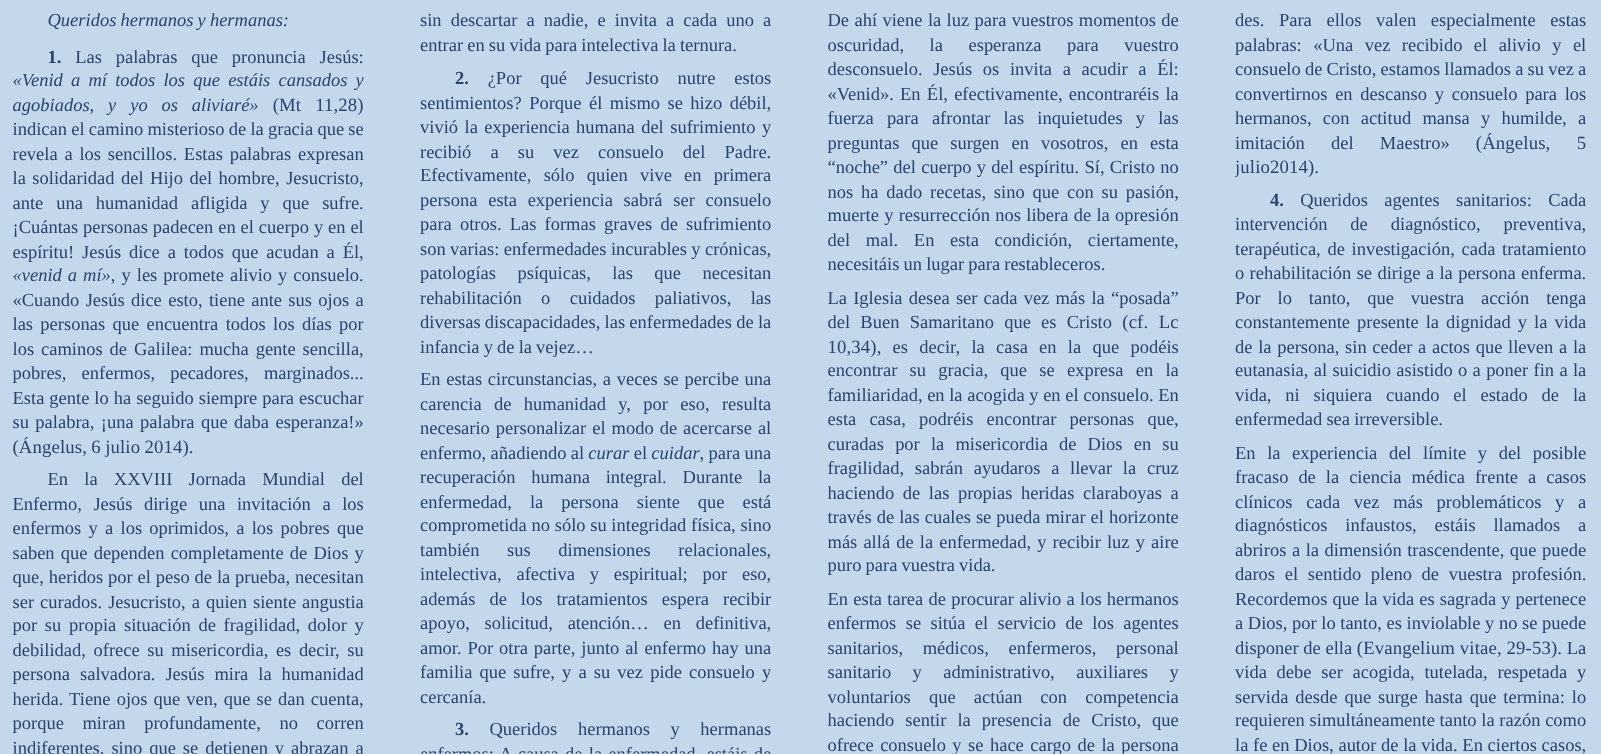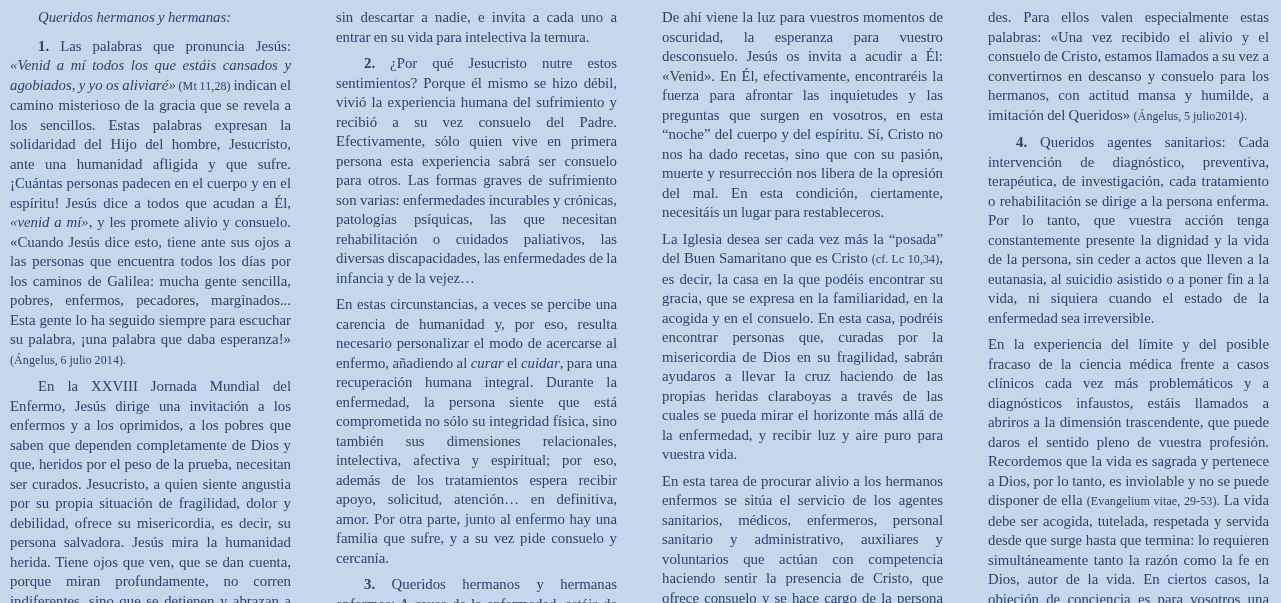--- a/index.html
+++ b/index.html
@@ -41,21 +41,21 @@
   .salutation {
     font-style: italic;
     text-indent: 28px;
     margin-bottom: 9px;
   }
   .indent { text-indent: 28px; }
   .noindent { text-indent: 0; }
   .run-normal { font-style: normal; }
   .run-italic { font-style: italic; }
   .run-bold { font-weight: bold; }
-  .run-ref { font-size: 12px; letter-spacing: 0.1px; }
+  .run-ref { font-size: 15px; letter-spacing: 0.1px; }
 </style>
 </head>
 <body>
 
 <div class="page">
   <div class="column">
       <p class="para salutation"><span class="run-italic">Queridos hermanos y hermanas:</span></p>
       <p class="para indent"><span class="run-bold">1. </span><span class="run-normal">Las palabras que pronuncia Jesús: </span><span class="run-italic">«Venid a mí todos los que estáis cansados y agobiados, y yo os aliviaré»</span><span class="run-ref"> (Mt 11,28) </span><span class="run-normal">indican el camino misterioso de la gracia que se revela a los sencillos. Estas palabras expresan la solidaridad del Hijo del hombre, Jesucristo, ante una humanidad afligida y que sufre. ¡Cuántas personas padecen en el cuerpo y en el espíritu! Jesús dice a todos que acudan a Él, </span><span class="run-italic">«venid a mí»</span><span class="run-normal">, y les promete alivio y consuelo. «Cuando Jesús dice esto, tiene ante sus ojos a las personas que encuentra todos los días por los caminos de Galilea: mucha gente sencilla, pobres, enfermos, pecadores, marginados...  Esta gente lo ha seguido siempre para escuchar su palabra, ¡una palabra que daba esperanza!» </span><span class="run-ref">(Ángelus, 6 julio 2014).</span></p>
       <p class="para indent"><span class="run-normal">En la XXVIII Jornada Mundial del Enfermo, Jesús dirige una invitación a los enfermos y a los oprimidos, a los pobres que saben que dependen completamente de Dios y que, heridos por el peso de la prueba, necesitan ser curados. Jesucristo, a quien siente angustia por su propia situación de fragilidad, dolor y debilidad, ofrece su misericordia, es decir, su persona salvadora. Jesús mira la humanidad herida. Tiene ojos que ven, que se dan cuenta, porque miran profundamente, no corren indiferentes, sino que se detienen y abrazan a todo el hombre, a cada hombre en su condición de salud,</span></p>
     </div>
@@ -64,17 +64,17 @@
       <p class="para indent"><span class="run-bold">2. </span><span class="run-normal">¿Por qué Jesucristo nutre estos sentimientos? Porque él mismo se hizo débil, vivió la experiencia humana del sufrimiento y recibió a su vez consuelo del Padre. Efectivamente, sólo quien vive en primera persona esta experiencia sabrá ser consuelo para otros. Las formas graves de sufrimiento son varias: enfermedades incurables y crónicas, patologías psíquicas, las que necesitan rehabilitación o cuidados paliativos, las diversas discapacidades, las enfermedades de la infancia y de la vejez…</span></p>
       <p class="para noindent"><span class="run-normal">En estas circunstancias, a veces se percibe una carencia de humanidad y, por eso, resulta necesario personalizar el modo de acercarse al enfermo, añadiendo al </span><span class="run-italic">curar</span><span class="run-normal"> el </span><span class="run-italic">cuidar</span><span class="run-normal">, para una recuperación humana integral. Durante la enfermedad, la persona siente que está comprometida no sólo su integridad física, sino también sus dimensiones relacionales, intelectiva, afectiva y espiritual; por eso, además de los tratamientos espera recibir apoyo, solicitud, atención… en definitiva, amor. Por otra parte, junto al enfermo hay una familia que sufre, y a su vez pide consuelo y cercanía.</span></p>
       <p class="para indent"><span class="run-bold">3. </span><span class="run-normal">Queridos hermanos y hermanas enfermos: A causa de la enfermedad, estáis de modo particular entre quienes, “cansados y agobiados”, atraen la mirada y el corazón de Jesús.</span></p>
     </div>
   <div class="column">
       <p class="para noindent"><span class="run-normal">De ahí viene la luz para vuestros momentos de oscuridad, la esperanza para vuestro desconsuelo. Jesús os invita a acudir a Él: «Venid». En Él, efectivamente, encontraréis la fuerza para afrontar las inquietudes y las preguntas que surgen en vosotros, en esta “noche” del cuerpo y del espíritu. Sí, Cristo no nos ha dado recetas, sino que con su pasión, muerte y resurrección nos libera de la opresión del mal. En esta condición, ciertamente, necesitáis un lugar para restableceros.</span></p>
       <p class="para noindent"><span class="run-normal">La Iglesia desea ser cada vez más la “posada” del Buen Samaritano que es Cristo </span><span class="run-ref">(cf. Lc 10,34)</span><span class="run-normal">, es decir, la casa en la que podéis encontrar su gracia, que se expresa en la familiaridad, en la acogida y en el consuelo. En esta casa, podréis encontrar personas que, curadas por la misericordia de Dios en su fragilidad, sabrán ayudaros a llevar la cruz haciendo de las propias heridas claraboyas a través de las cuales se pueda mirar el horizonte más allá de la enfermedad, y recibir luz y aire puro para vuestra vida.</span></p>
       <p class="para noindent"><span class="run-normal">En esta tarea de procurar alivio a los hermanos enfermos se sitúa el servicio de los agentes sanitarios, médicos, enfermeros, personal sanitario y administrativo, auxiliares y voluntarios que actúan con competencia haciendo sentir la presencia de Cristo, que ofrece consuelo y se hace cargo de la persona enferma curando sus heridas. Sin embargo, ellos son también hombres y mujeres con sus fragilidades y sus enfermeda-</span></p>
     </div>
   <div class="column">
-      <p class="para noindent"><span class="run-normal">des. Para ellos valen especialmente estas palabras: «Una vez recibido el alivio y el consuelo de Cristo, estamos llamados a su vez a convertirnos en descanso y consuelo para los hermanos, con actitud mansa y humilde, a imitación del Queridos» </span><span class="run-ref">(Ángelus, 5 julio2014).</span></p>
+      <p class="para noindent"><span class="run-normal">des. Para ellos valen especialmente estas palabras: «Una vez recibido el alivio y el consuelo de Cristo, estamos llamados a su vez a convertirnos en descanso y consuelo para los hermanos, con actitud mansa y humilde, a imitación del Maestro» </span><span class="run-ref">(Ángelus, 5 julio2014).</span></p>
       <p class="para indent"><span class="run-bold">4. </span><span class="run-normal">Queridos agentes sanitarios: Cada intervención de diagnóstico, preventiva, terapéutica, de investigación, cada tratamiento o rehabilitación se dirige a la persona enferma. Por lo tanto, que vuestra acción tenga constantemente presente la dignidad y la vida de la persona, sin ceder a actos que lleven a la eutanasia, al suicidio asistido o a poner fin a la vida, ni siquiera cuando el estado de la enfermedad sea irreversible.</span></p>
       <p class="para noindent"><span class="run-normal">En la experiencia del límite y del posible fracaso de la ciencia médica frente a casos clínicos cada vez más problemáticos y a diagnósticos infaustos, estáis llamados a abriros a la dimensión trascendente, que puede daros el sentido pleno de vuestra profesión. Recordemos que la vida es sagrada y pertenece a Dios, por lo tanto, es inviolable y no se puede disponer de ella </span><span class="run-ref">(Evangelium vitae, 29-53).</span><span class="run-normal"> La vida debe ser acogida, tutelada, respetada y servida desde que surge hasta que termina: lo requieren simultáneamente tanto la razón como la fe en Dios, autor de la vida. En ciertos casos, la objeción de conciencia es para vosotros una elección necesaria para ser coherentes con este “sí” a la vida y a la</span></p>
     </div>
 </div>
 
 </body></html>

